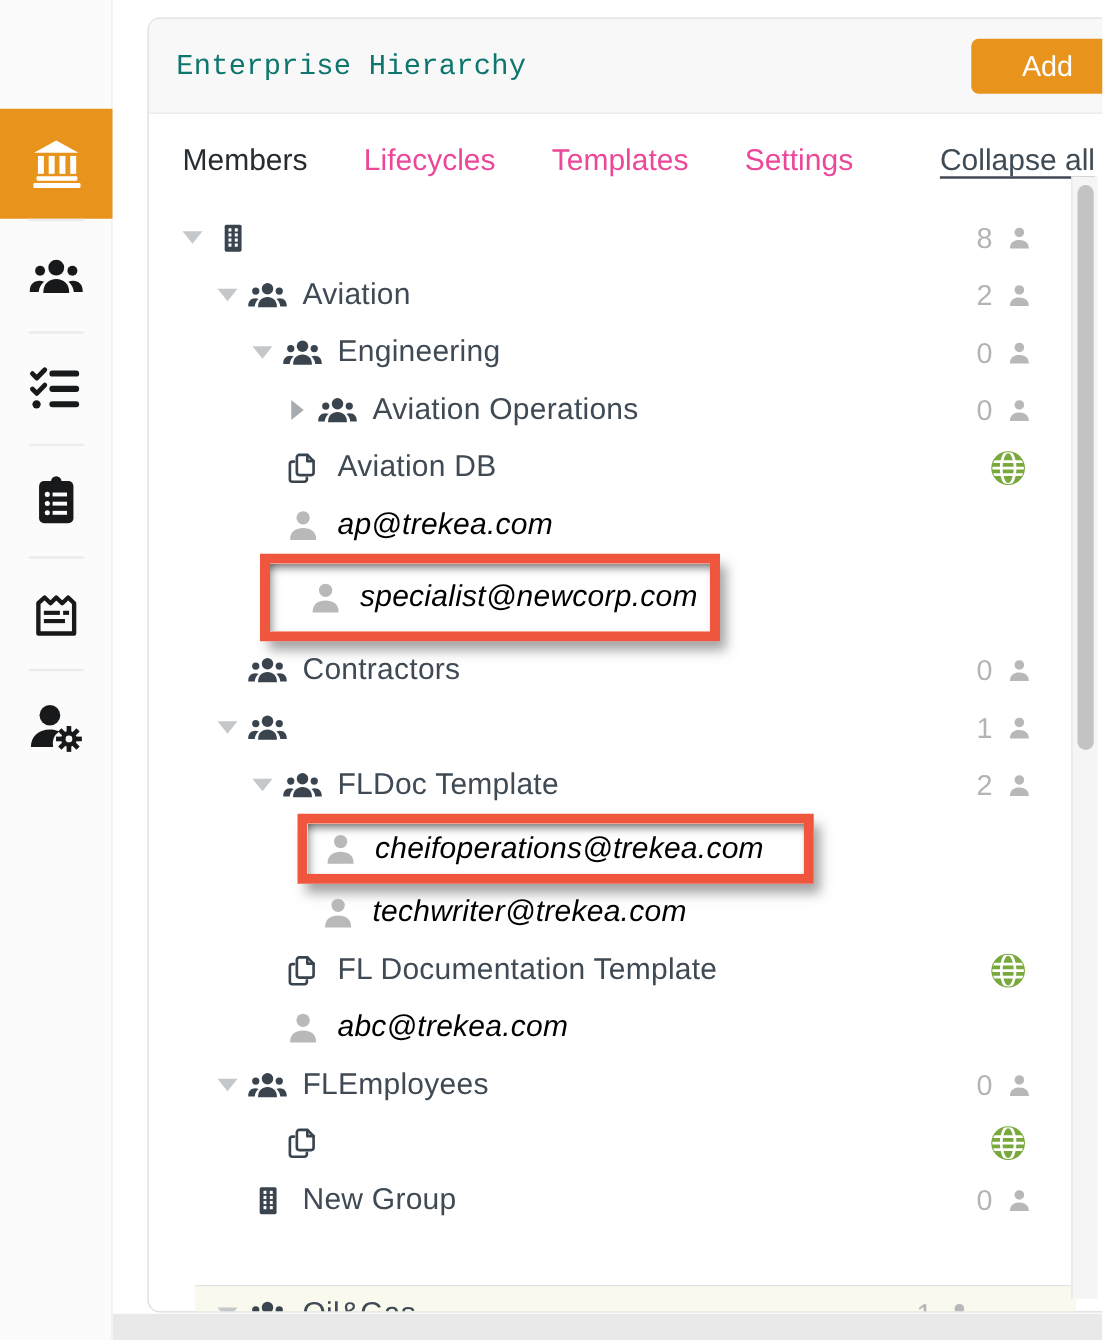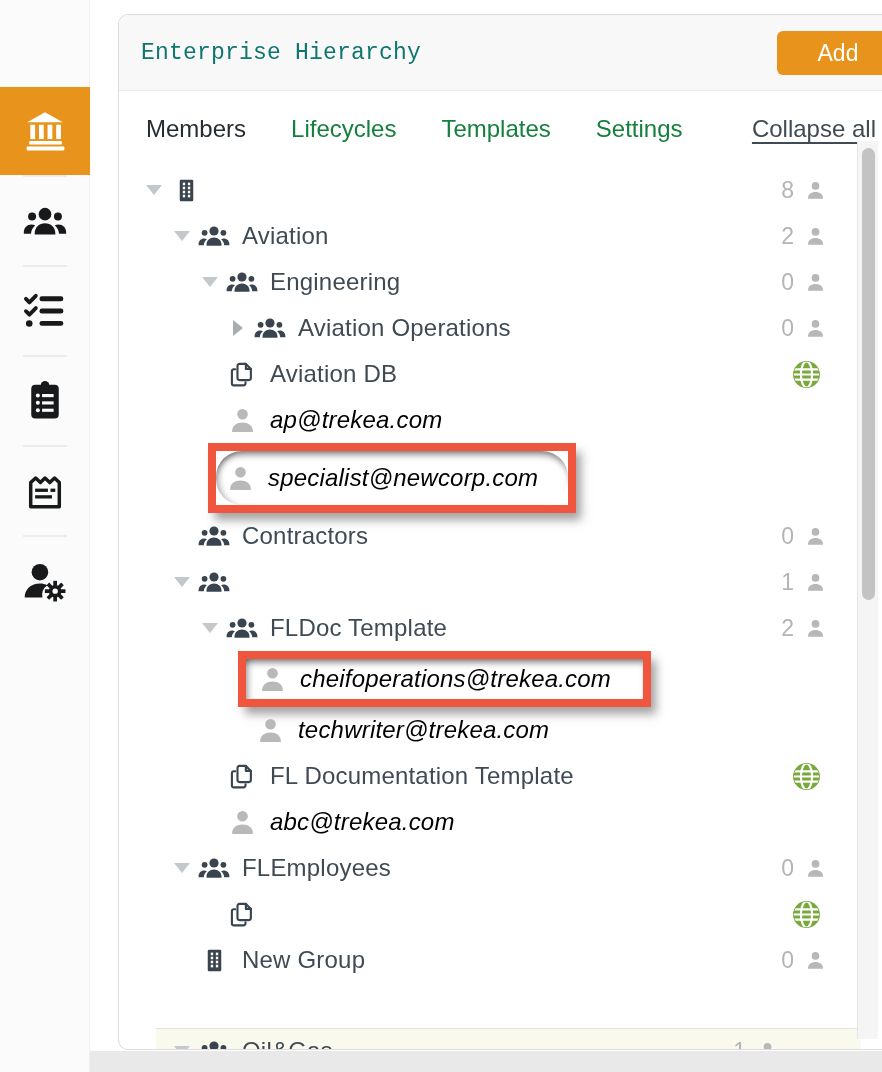--- a/index.html
+++ b/index.html
@@ -19,21 +19,21 @@
 
   
   .card { position:absolute; left:118px; top:14px; width:792px; height:1036px; background:#fff; border:1px solid #DCDCDC; border-radius:10px; overflow:hidden; }
   .card-header { position:relative; height:76px; background:#F8F8F8; border-bottom:1px solid #E8E8E8; display:flex; align-items:center; padding-left:22px; }
   .card-title { font-size:23px; font-weight:400; color:#0f766e; letter-spacing:.2px;font-family:Liberation Mono, monospace; }
   .add-btn { position:absolute; right:10px; top:16px; width:122px; height:44px; background:#E8941C; color:#fff; border:none; border-radius:6px; font-size:23px; font-family:inherit; cursor:pointer; }
 
   
   .tabs { height:76px; display:flex; align-items:center; padding-left:27px; }
   .tab-list { display:flex; gap:45px; }
-  .tab { font-size:24px; color:#15803d; cursor:pointer; }
+  .tab { font-size:24px; color:#ec4899; cursor:pointer; }
   .tab.active { color:#272C30; }
   .collapse-link { margin-left:auto; margin-right:33px; font-size:24px; color:#3F4A54; text-decoration:underline; text-underline-offset:5px; cursor:pointer; }
 
   
   .tree { position:relative; height:884px; overflow:hidden; }
   .row { display:flex; align-items:center; height:46px; cursor:pointer; }
   .row.d0 { padding-left:27px; } .row.d1 { padding-left:55px; }
   .row.d2 { padding-left:83px; } .row.d3 { padding-left:111px; }
   .row.boxrow { height:auto; padding-left:0; }
   .caret { width:16px; margin-right:8px; flex:none; display:flex; justify-content:center; align-items:center; }
@@ -49,21 +49,21 @@
   .right .cnt { font-size:23px; color:#B4B4B4; }
   .right.globe { margin-right:88px; }
   .row.selected { background:#FAF9EE; border-top:1px solid #E5E4DC; border-bottom:1px solid #E5E4DC; margin-left:37px; margin-right:48px; padding-left:18px; height:46px;margin-top:45px; }
 
   
   .hl-box { border:8px solid #F0563D; background:#fff; box-shadow:6px 8px 9px -1px rgba(70,70,70,.5); display:flex; }
   .hl-box.box-a { margin-left:89px; width:368px; height:70px; }
   .hl-box.box-b { margin-left:119px; width:413px; height:56px; }
   .hl-inner { flex:1; display:flex; align-items:center; background:#fff;
               box-shadow:inset 0 7px 7px -4px rgba(0,0,0,.55), inset 7px 0 7px -5px rgba(0,0,0,.35); }
-  .box-a .hl-inner { padding-left:8px;border-radius:26px; }
+  .box-a .hl-inner { padding-left:28px; }
   .box-b .hl-inner { padding-left:10px; }
 
   
   .sb-track { position:absolute; left:738px; top:126px; width:21px; height:898px; background:#F5F5F5; border-left:1px solid #E6E6E6; z-index:4; }
   .sb-thumb { position:absolute; left:4px; top:7px; width:13px; height:452px; border-radius:7px; background:#C3C3C3; cursor:pointer; }
 </style>
 </head>
 <body>
 
 <div class="page">

